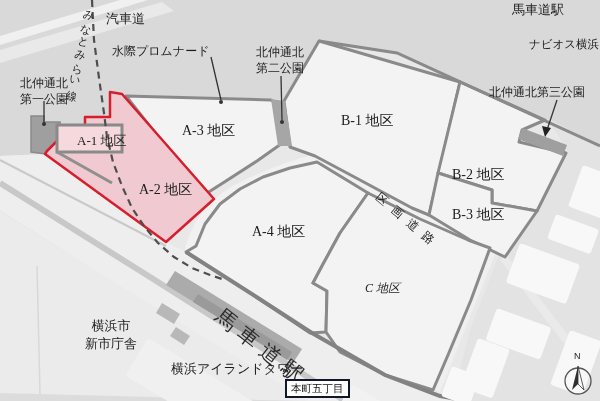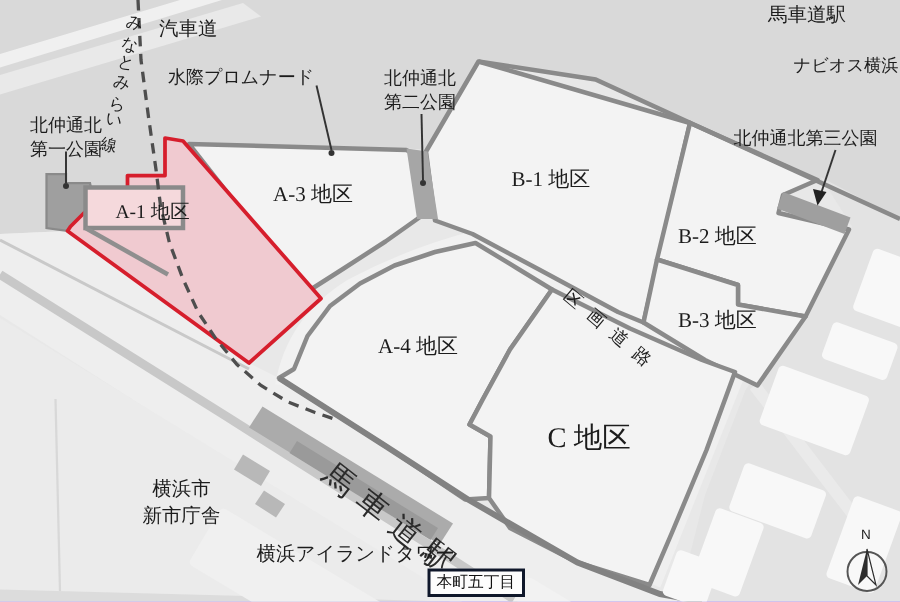--- a/index.html
+++ b/index.html
@@ -24,21 +24,21 @@
   }
   .rot-station{
     transform:rotate(38deg);transform-origin:left top;letter-spacing:7px;
     color:#2b2b2b;font-weight:500;
   }
   .honcho-box{
     position:absolute;left:285px;top:379px;
     border:2px solid #0f172a;background:#fdfdfd;
     font-size:10.5px;padding:0 4px;line-height:15px;color:#111;
   }
-  .centered{text-align:center;margin-left:10px;}
+  .centered{text-align:center;}
 </style>
 </head>
 <body>
 
 <div class="stage">
 
 <svg width="600" height="401" viewBox="0 0 600 401">
 
   <rect x="0" y="0" width="600" height="401" fill="#e8e8e8"></rect>
 
@@ -129,26 +129,27 @@
 <div class="lbl two-line" style="left:256px;top:45px;font-size:12px;">
   <div>北仲通北</div>
   <div>第二公園</div>
 </div>
 <div class="lbl" style="left:489px;top:85px;font-size:12px;">北仲通北第三公園</div>
 
 <div class="lbl" style="left:512px;top:2px;font-size:13px;">馬車道駅</div>
 <div class="lbl" style="left:529px;top:37px;font-size:11.5px;">ナビオス横浜</div>
 
 <div class="lbl" style="left:61px;top:133px;font-size:13px;margin-left:16px;">A-1 地区</div>
+<div class="lbl" style="left:139px;top:181px;font-size:14px;">A-2 地区</div>
 <div class="lbl" style="left:182px;top:122px;font-size:14px;">A-3 地区</div>
 <div class="lbl" style="left:252px;top:223px;font-size:14px;">A-4 地区</div>
 <div class="lbl" style="left:341px;top:112px;font-size:14px;">B-1 地区</div>
-<div class="lbl" style="left:452px;top:150px;font-size:14px;">B-2 地区</div>
+<div class="lbl" style="left:452px;top:166px;font-size:14px;">B-2 地区</div>
 <div class="lbl" style="left:452px;top:206px;font-size:14px;">B-3 地区</div>
-<div class="lbl" style="left:365px;top:281px;font-size:19px;">C 地区</div>
+<div class="lbl" style="left:365px;top:281px;font-size:12px;font-style:italic;">C 地区</div>
 
 <div class="lbl rot-road" style="left:382px;top:190px;font-size:12px;">区画道路</div>
 <div class="lbl rot-station" style="left:226px;top:303px;font-size:21px;">馬車道駅</div>
 
 <div class="lbl two-line centered" style="left:80px;top:317px;font-size:13px;width:62px;line-height:1.4;">
   <div>横浜市</div>
   <div>新市庁舎</div>
 </div>
 <div class="lbl" style="left:171px;top:361px;font-size:13px;">横浜アイランドタワー</div>
 

